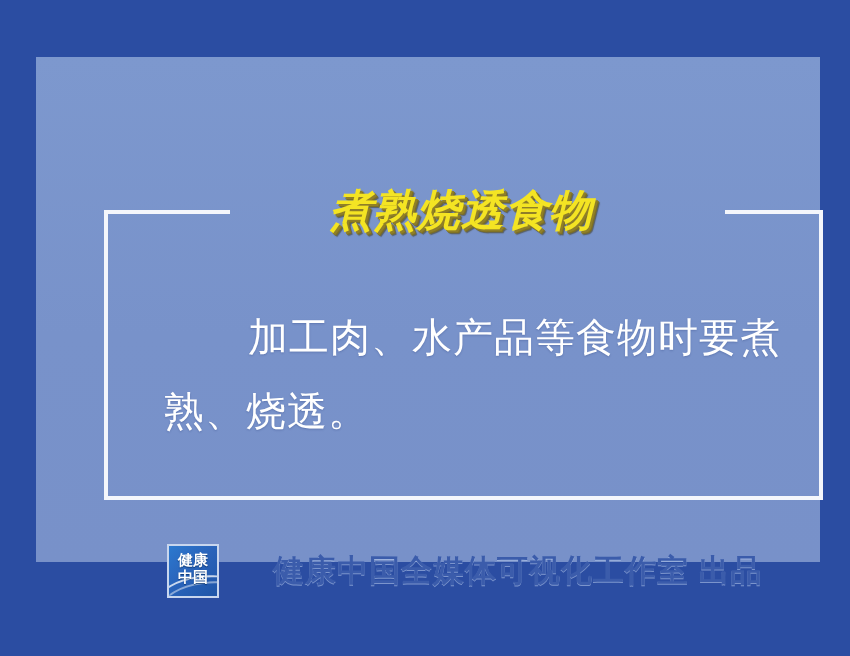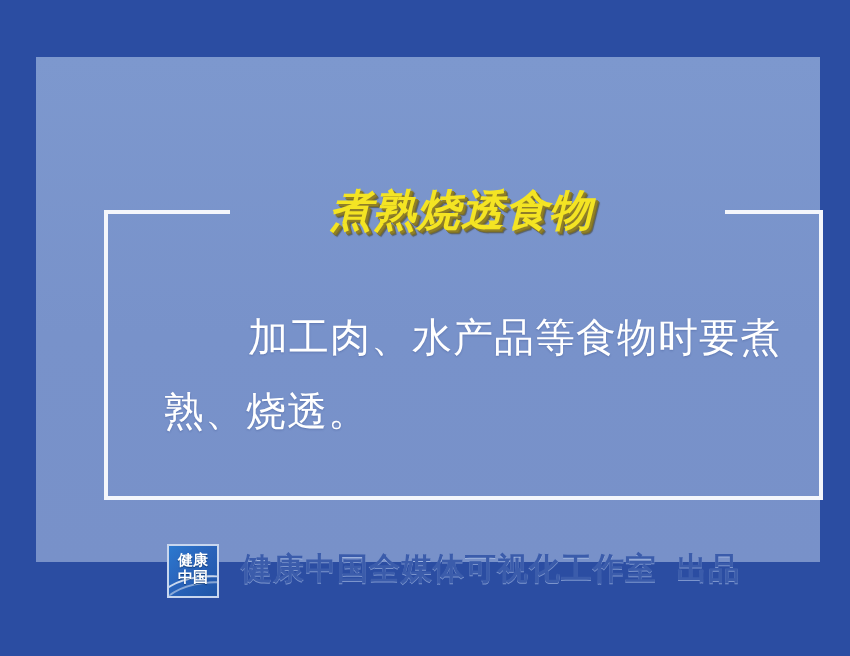--- a/index.html
+++ b/index.html
@@ -93,20 +93,21 @@
     text-shadow: 0 1px 2px rgba(40,60,120,0.30);
   }
 
   
   .footer {
     position: absolute;
     left: 131px;
     top: 487px;
     display: flex;
     align-items: center;
+    gap: 32px;
   }
 
   .logo {
     position: relative;
     width: 52px;
     height: 54px;
     background: #2f6fc4;
     background: linear-gradient(135deg, #2c79cf 0%, #2a64bb 45%, #1f55a8 100%);
     border: 2px solid #c8d6ee;
     box-sizing: border-box;
@@ -141,21 +142,21 @@
     font-weight: bold;
     line-height: 17px;
     letter-spacing: 0px;
     text-shadow: 0 1px 1px rgba(0,40,90,0.7);
   }
   .logo-text span { display: block; }
 
   .footer-text {
     margin-left: 22px;
     color: #3b5cab;
-    font-family: Liberation Mono, monospace;
+    font-family: Liberation Sans, sans-serif;
     font-size: 31px;
     font-weight: bold;
     letter-spacing: 1px;
     line-height: 54px;
     white-space: nowrap;
     text-shadow: 0 1px 0 rgba(190,208,238,0.55);
   }
 </style>
 </head>
 <body>

